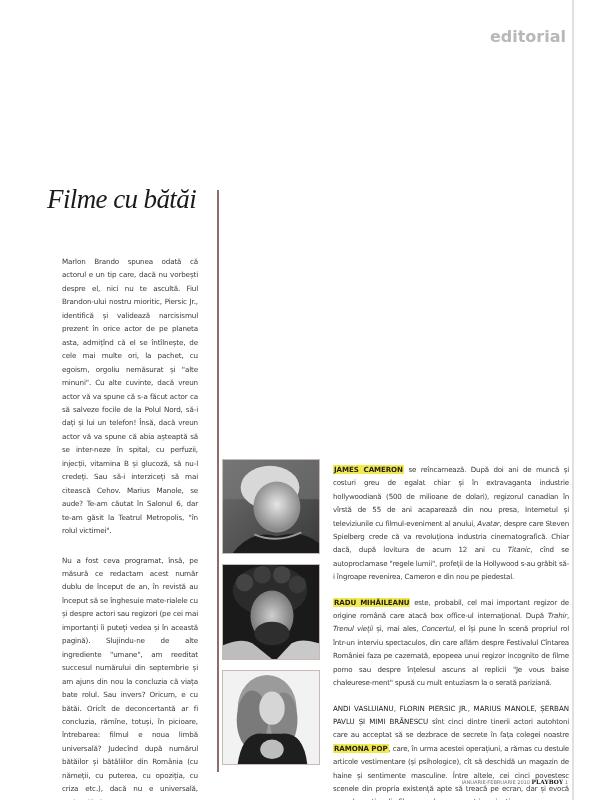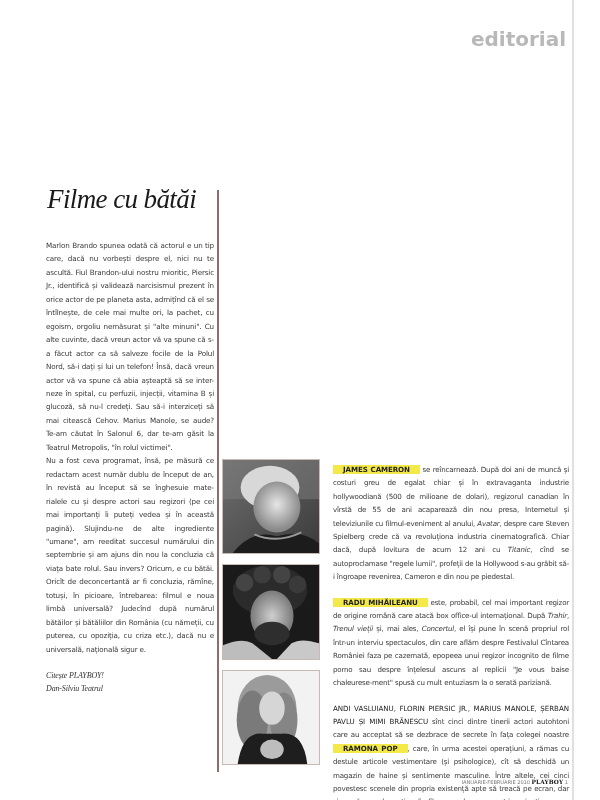--- a/index.html
+++ b/index.html
@@ -1,47 +1,47 @@
 <!DOCTYPE html>
 <html><head>
 <meta charset="utf-8">
 <style>
   * { margin: 0; padding: 0; box-sizing: border-box; }
   html, body { width: 600px; height: 800px; background: #ffffff; overflow: hidden; }
   body { position: relative; font-family: "DejaVu Sans", sans-serif; color: #2a2a2a; }
 
   .page-divider { position: absolute; left: 572px; top: 0; width: 2px; height: 800px; background: #e4dedd; }
   .section-label { position: absolute; top: 27px; left: 470px; width: 96px; text-align: right;
-    font-family: "DejaVu Sans", sans-serif; font-weight: bold; font-size: 20px; color: #b8b8b8; letter-spacing: 0px; }
+    font-family: "DejaVu Sans", sans-serif; font-weight: bold; font-size: 16px; color: #b8b8b8; letter-spacing: 0px; }
 
   .title { position: absolute; left: 47px; top: 184px; width: 170px;
     font-family: "Liberation Serif", serif; font-style: italic; font-weight: normal; font-size: 27px;
     color: #1a1a1a; letter-spacing: -0.6px; white-space: nowrap; }
 
   .rule { position: absolute; left: 217px; top: 190px; width: 1.5px; height: 582px; background: #8c6f6a; }
 
   .left-col { position: absolute; left: 46px; top: 239px; width: 168px;
     font-family: "DejaVu Sans", sans-serif; font-size: 7.2px; line-height: 13.45px; color: #3a3a3a;
     text-align: justify; hyphens: manual; letter-spacing: -0.15px; }
-  .left-col p { margin: 0; }
+  .left-col p { margin: 16px; }
   .left-col p.gap { margin-top: 13px; }
   .signoff { margin-top: 13px; font-family: "Liberation Serif", serif; font-style: italic; font-size: 8px; line-height: 13.4px; color: #333; text-align: left; }
   .signoff div { white-space: nowrap; }
 
   .photo { position: absolute; left: 222px; width: 98px; border: 1px solid #c9b9b6; overflow: hidden; }
   .photo svg { display: block; width: 100%; height: 100%; }
   .photo-1 { top: 459px; height: 95px; }
   .photo-2 { top: 564px; height: 96px; }
   .photo-3 { top: 670px; height: 95px; background: #f4f4f4; }
 
   .right-col { position: absolute; left: 333px; top: 463px; width: 236px;
     font-family: "DejaVu Sans", sans-serif; font-size: 7.1px; line-height: 13.4px; color: #3a3a3a;
     text-align: justify; letter-spacing: -0.2px; }
   .right-col p { margin: 0 0 12px 0; }
-  .hl { background: #f3ea4a; font-weight: bold; color: #222; padding: 0 10px; letter-spacing: -0.1px; }
+  .hl { background: #f3ea4a; font-weight: bold; color: #222; padding: 0 1px; letter-spacing: -0.1px; }
   .caps { font-weight: normal; color: #222; letter-spacing: -0.05px; }
   .it { font-style: italic; }
 
   .footer { position: absolute; top: 779px; left: 380px; width: 188px; text-align: right;
     font-family: "DejaVu Sans", sans-serif; font-size: 5.2px; color: #777; white-space: nowrap; letter-spacing: -0.1px; }
   .footer .brand { font-family: "DejaVu Serif", serif; font-weight: bold; color: #111; font-size: 5.8px; letter-spacing: 0.1px; }
 </style>
 </head>
 <body>
 

